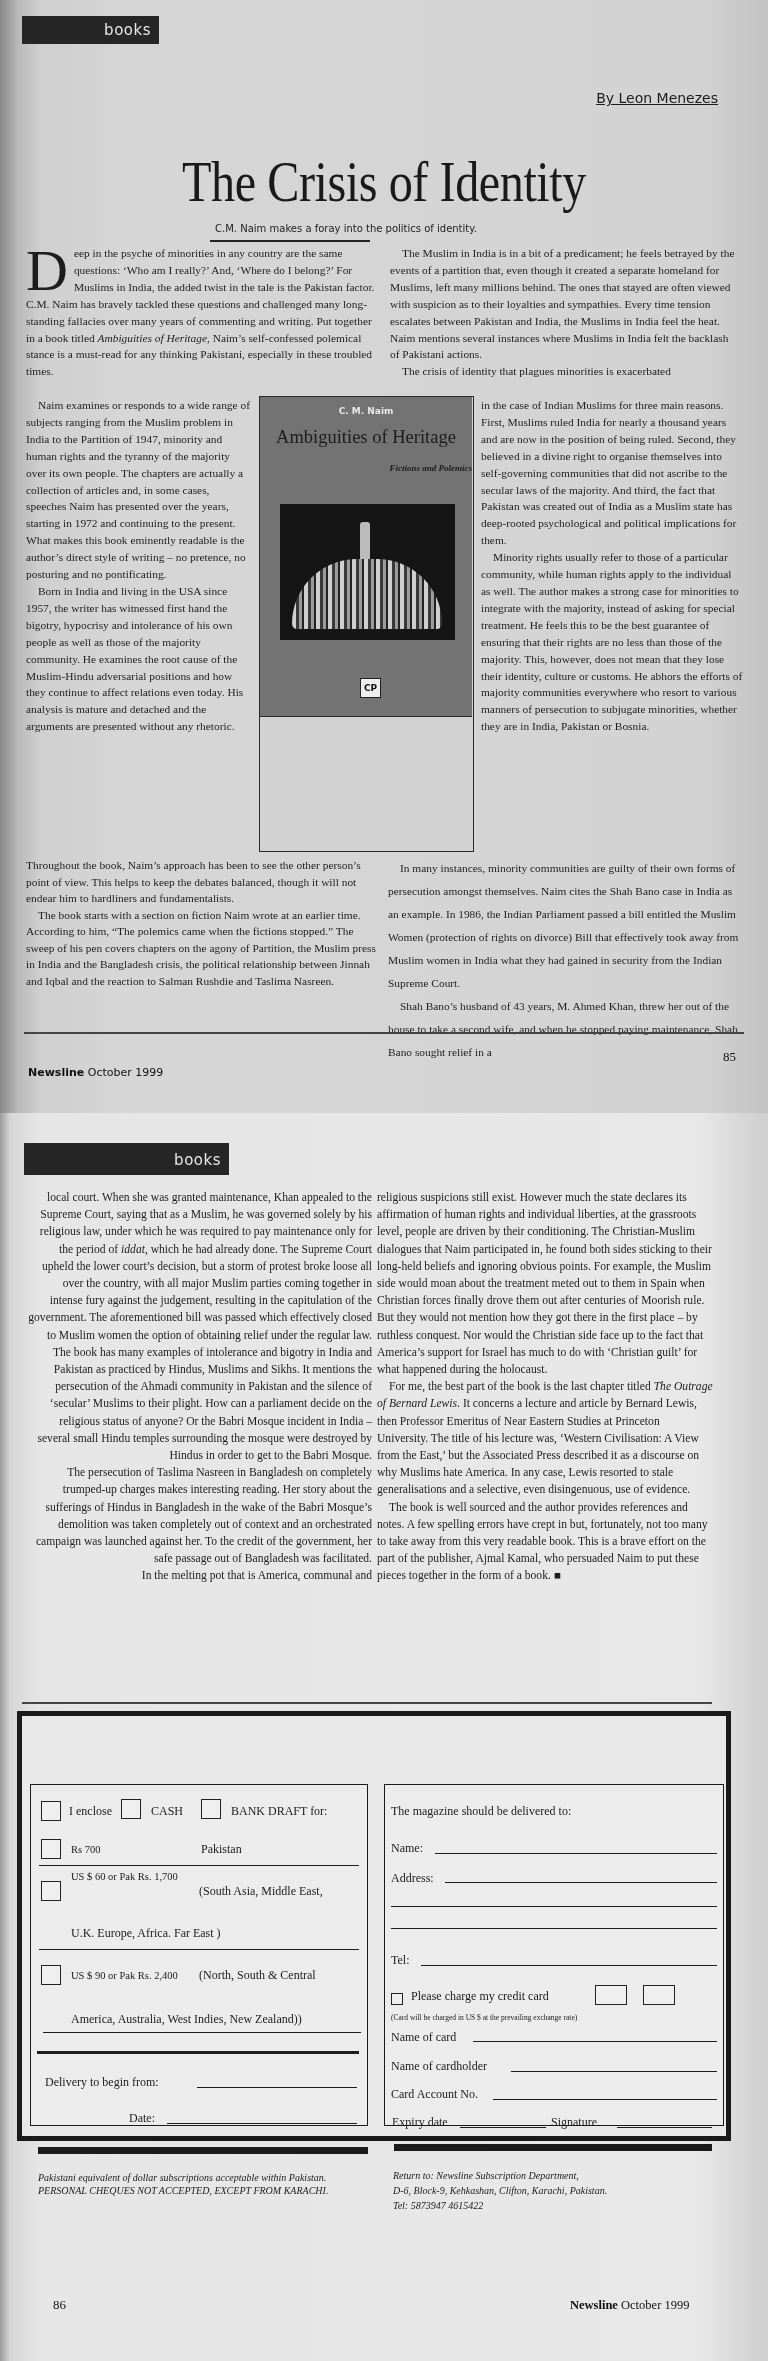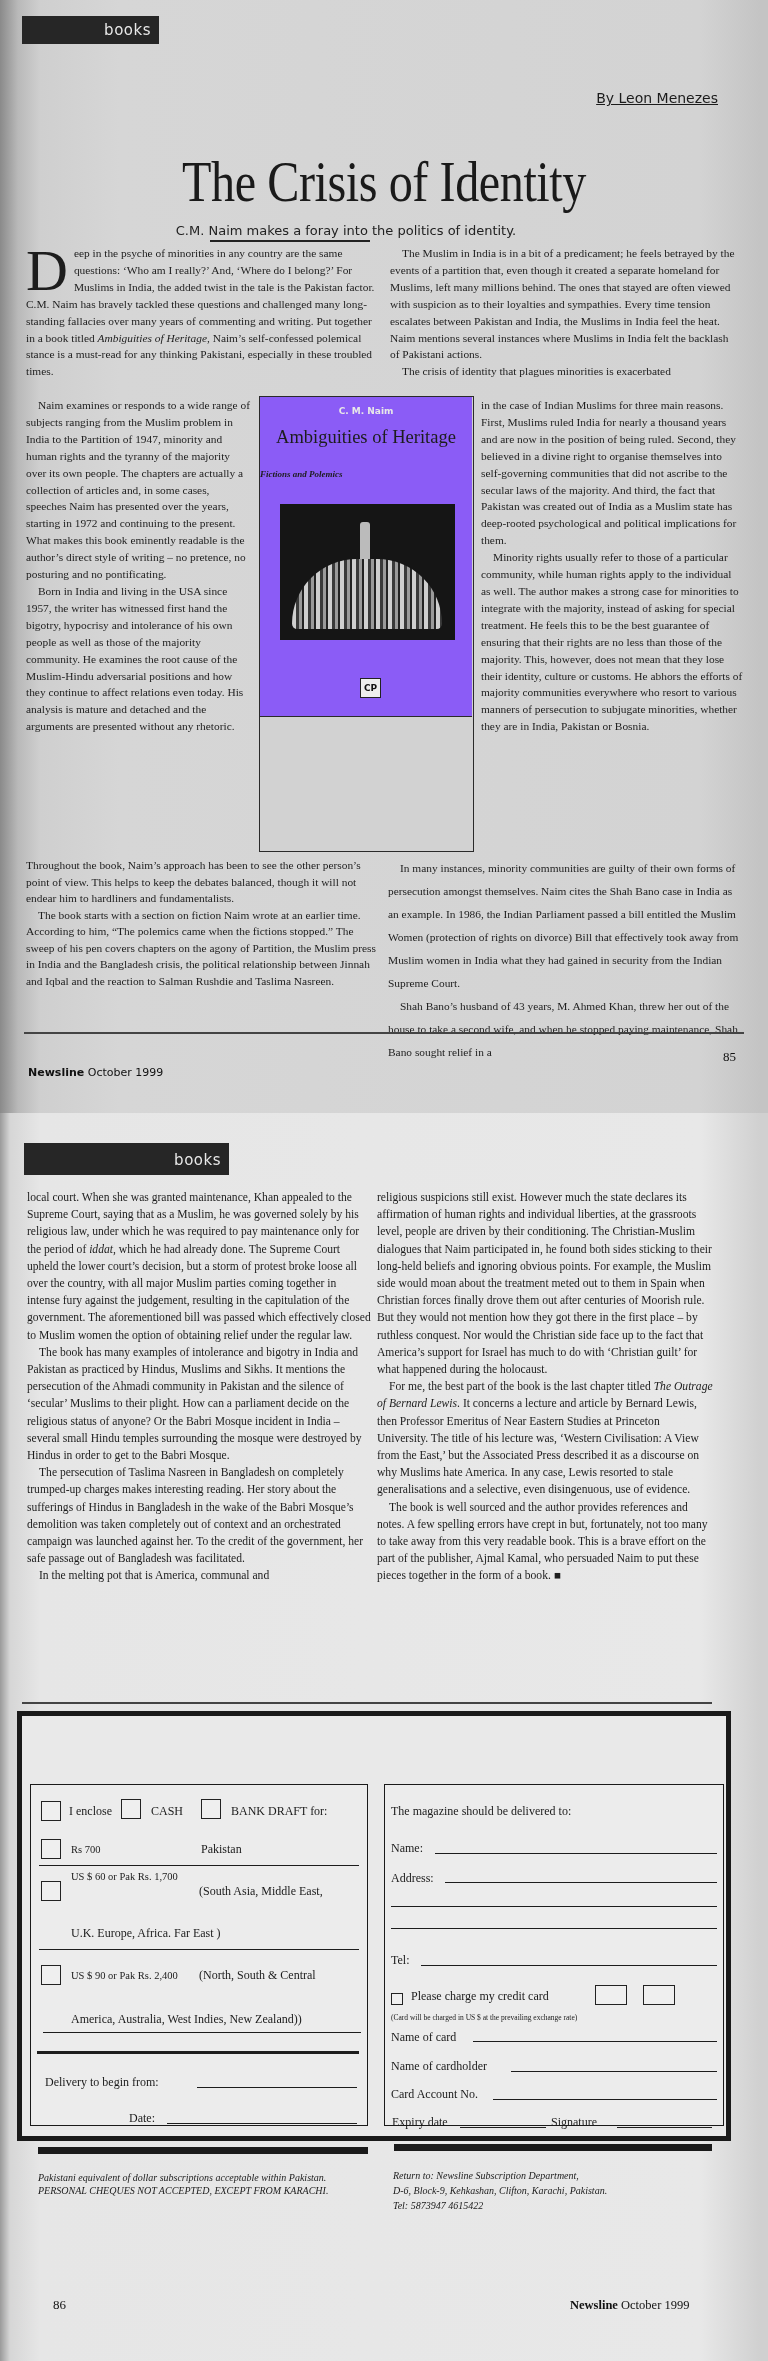--- a/index.html
+++ b/index.html
@@ -43,21 +43,21 @@
     position: absolute; left: 0; width: 768px; top: 152px;
     text-align: center;
     font-family: "Liberation Serif", serif;
     font-size: 56px; line-height: 60px; letter-spacing: -0.5px;
     transform: scaleX(0.86);
     color: #1a1a1a;
   }
   .dek {
     position: absolute; left: 0; width: 692px; top: 223px;
     text-align: center;
-    font-family: "DejaVu Sans", sans-serif; font-size: 13px; color: #222;
+    font-family: "DejaVu Sans", sans-serif; font-size: 10px; color: #222;
   }
   .dek-rule { position: absolute; left: 210px; width: 160px; top: 240px; height: 2px; background: #222; }
 
   .col {
     position: absolute;
     font-size: 11.4px; line-height: 16.9px;
     text-align: left;
   }
   .col p { text-indent: 12px; }
   .col p.noindent { text-indent: 0; }
@@ -70,26 +70,26 @@
     font-family: "Liberation Serif", serif;
   }
 
   
   .cover-box {
     position: absolute; left: 259px; top: 396px; width: 215px; height: 456px;
     border: 1.5px solid #2a2a2a; background: #d2d2d2;
   }
   .cover {
     position: absolute; left: 0; top: 0; width: 212px; height: 320px;
-    background: #8b5cf6;
+    background: #737373;
     border-bottom: 1px solid #2a2a2a;
   }
   .cover-author { position: absolute; top: 9px; width: 100%; text-align: center; color: #e8e8e8; font-family: "DejaVu Sans", sans-serif; font-weight: bold; font-size: 9px; }
   .cover-title { position: absolute; top: 30px; width: 100%; text-align: center; color: #1d1d1d; font-size: 18.5px; }
-  .cover-sub { position: absolute; top: 72px; width: 100%; text-align: left; color: #1d1d1d; font-style: italic; font-weight: bold; font-size: 9px; }
+  .cover-sub { position: absolute; top: 66px; width: 100%; text-align: right; color: #1d1d1d; font-style: italic; font-weight: bold; font-size: 9px; }
   .cover-art {
     position: absolute; left: 20px; top: 107px; width: 175px; height: 136px; background: #151515;
   }
   .cover-dome {
     position: absolute; left: 12px; top: 55px; width: 150px; height: 70px;
     border-radius: 75px 75px 6px 6px;
     background: repeating-linear-gradient(90deg, #cfcfcf 0 4px, #3a3a3a 4px 7px, #9a9a9a 7px 10px, #222 10px 12px);
   }
   .cover-spire { position: absolute; left: 80px; top: 18px; width: 10px; height: 40px; background: #bbb; border-radius: 3px; }
   .cover-logo {
@@ -197,21 +197,21 @@
   <div class="footer-mag" style="left:28px; top:1066px;">
     <b>Newsline</b>
     <span>October 1999</span>
   </div>
   <div class="page-num" style="left:723px; top:1049px;">85</div>
 </div>
 
 <div class="page" id="page2">
   <div class="section-tab">books</div>
 
-  <div class="col" style="left:27px; top:76px; width:345px; font-size:11.6px; line-height:17.2px;">
+  <div class="col" style="left:27px; top:76px; width:345px; font-size:11.6px; line-height:17.2px;text-align:right;">
     <p class="noindent"><span>local court. When she was granted maintenance, Khan appealed to the Supreme Court, saying that as a Muslim, he was governed solely by his religious law, under which he was required to pay maintenance only for the period of </span><i>iddat</i><span>, which he had already done. The Supreme Court upheld the lower court’s decision, but a storm of protest broke loose all over the country, with all major Muslim parties coming together in intense fury against the judgement, resulting in the capitulation of the government. The aforementioned bill was passed which effectively closed to Muslim women the option of obtaining relief under the regular law.</span></p>
     <p>The book has many examples of intolerance and bigotry in India and Pakistan as practiced by Hindus, Muslims and Sikhs. It mentions the persecution of the Ahmadi community in Pakistan and the silence of ‘secular’ Muslims to their plight. How can a parliament decide on the religious status of anyone? Or the Babri Mosque incident in India – several small Hindu temples surrounding the mosque were destroyed by Hindus in order to get to the Babri Mosque.</p>
     <p>The persecution of Taslima Nasreen in Bangladesh on completely trumped-up charges makes interesting reading. Her story about the sufferings of Hindus in Bangladesh in the wake of the Babri Mosque’s demolition was taken completely out of context and an orchestrated campaign was launched against her. To the credit of the government, her safe passage out of Bangladesh was facilitated.</p>
     <p>In the melting pot that is America, communal and</p>
   </div>
 
   <div class="col" style="left:377px; top:76px; width:336px; font-size:11.6px; line-height:17.2px;">
     <p class="noindent">religious suspicions still exist. However much the state declares its affirmation of human rights and individual liberties, at the grassroots level, people are driven by their conditioning. The Christian-Muslim dialogues that Naim participated in, he found both sides sticking to their long-held beliefs and ignoring obvious points. For example, the Muslim side would moan about the treatment meted out to them in Spain when Christian forces finally drove them out after centuries of Moorish rule. But they would not mention how they got there in the first place – by ruthless conquest. Nor would the Christian side face up to the fact that America’s support for Israel has much to do with ‘Christian guilt’ for what happened during the holocaust.</p>
     <p><span>For me, the best part of the book is the last chapter titled </span><i>The Outrage of Bernard Lewis</i><span>. It concerns a lecture and article by Bernard Lewis, then Professor Emeritus of Near Eastern Studies at Princeton University. The title of his lecture was, ‘Western Civilisation: A View from the East,’ but the Associated Press described it as a discourse on why Muslims hate America. In any case, Lewis resorted to stale generalisations and a selective, even disingenuous, use of evidence.</span></p>
     <p>The book is well sourced and the author provides references and notes. A few spelling errors have crept in but, fortunately, not too many to take away from this very readable book. This is a brave effort on the part of the publisher, Ajmal Kamal, who persuaded Naim to put these pieces together in the form of a book. ■</p>

